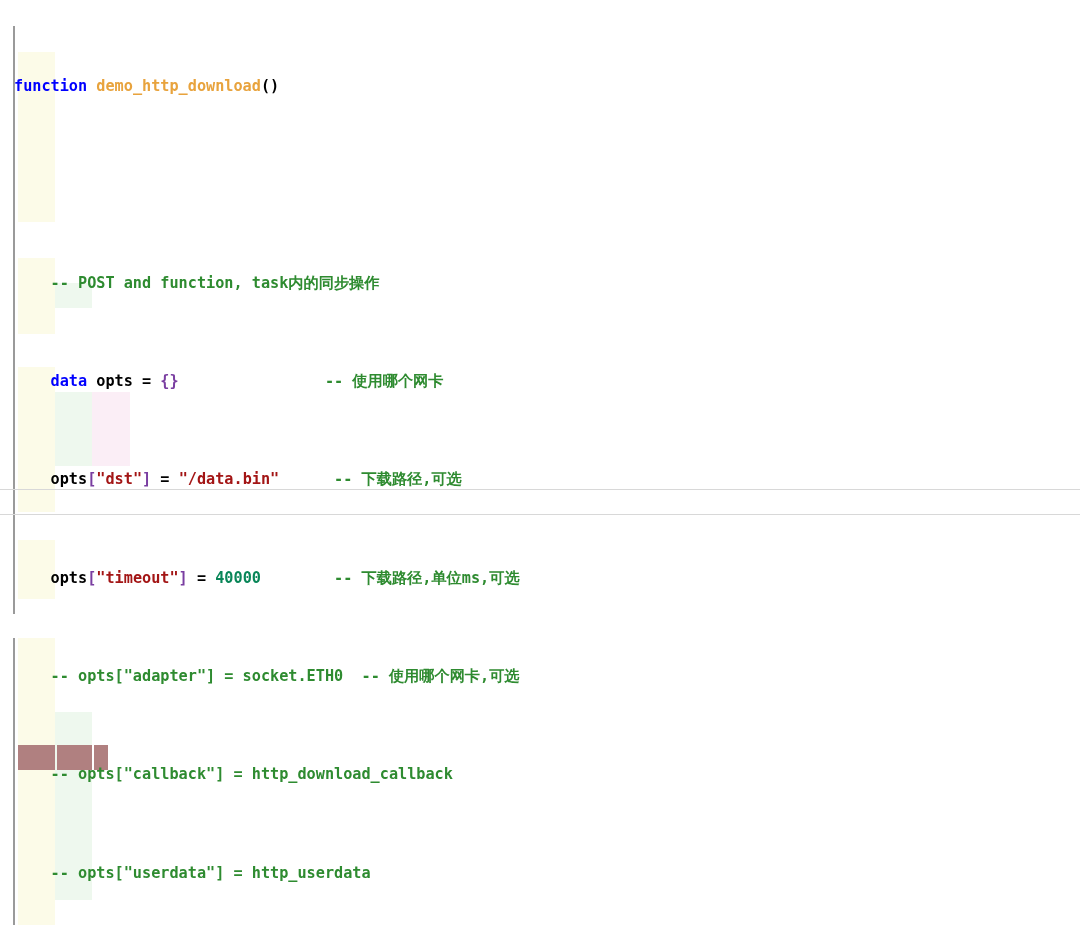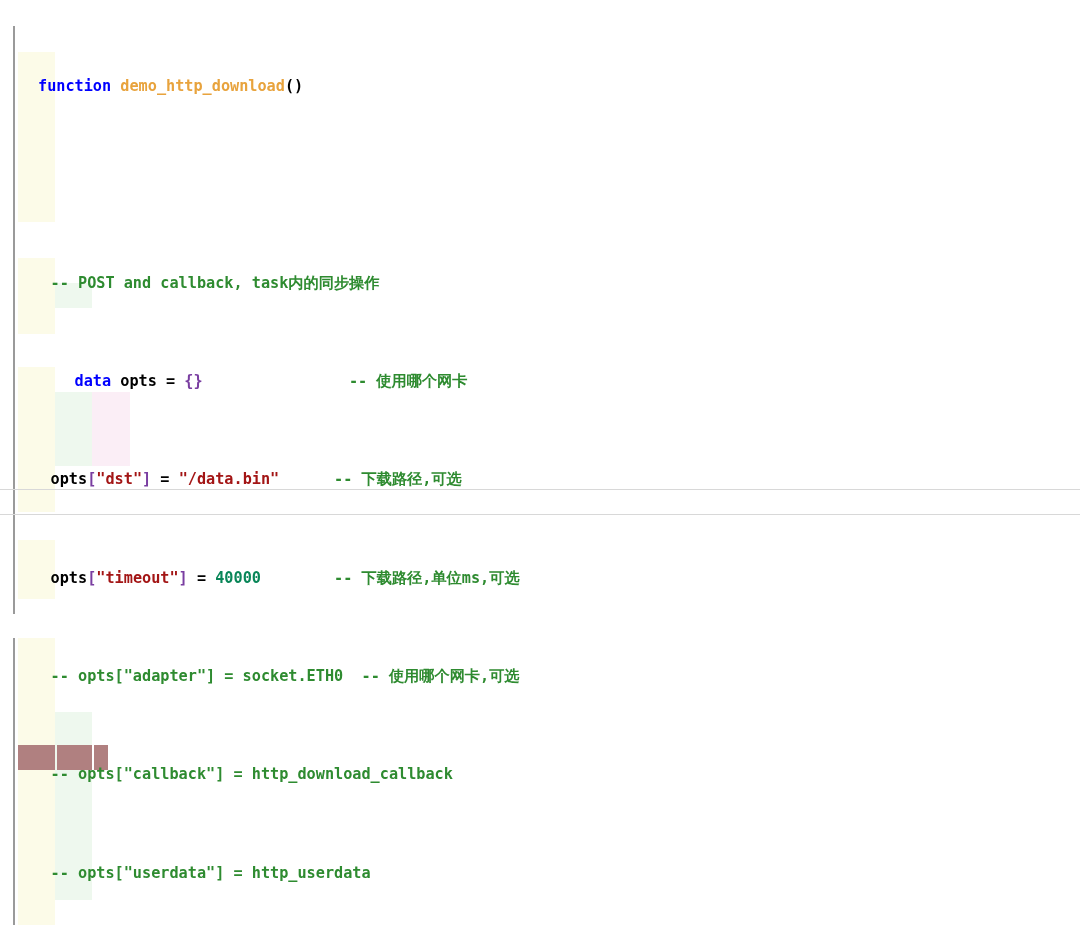--- a/index.html
+++ b/index.html
@@ -33,21 +33,21 @@
     white-space:pre;
   }
   .line{
     position:relative;
     height:24.6px;
     white-space:pre;
     padding-left:14px;
   }
 
   
-  .kw{color:#0000ff;padding-left:24px;}
+  .kw{color:#0000ff;}
   .fn{color:#e8a33d;text-align:center;}
   .cm{color:#2e8b30;}
   .st{color:#a31515;}
   .num{color:#098658;}
   .br{color:#7a3ea1;}
   .id{color:#000000;}
   .bd{font-weight:bold;}
 
   
   .curline{position:absolute;left:0;width:1080px;height:1px;background:#d8d8d8;z-index:4;}
@@ -83,21 +83,21 @@
 
   <div class="curline" style="top:489px;"></div>
   <div class="curline" style="top:514px;"></div>
 
   <div class="code">
 
     <div class="line"><span class="kw bd">function</span><span class="bd"> </span><span class="fn bd">demo_http_download</span><span class="id bd">()</span></div>
 
     <div class="line"></div>
 
-    <div class="line"><span class="bd">    </span><span class="cm bd">-- POST and callback, task内的同步操作</span></div>
+    <div class="line"><span class="bd">    </span><span class="cm bd">-- POST and function, task内的同步操作</span></div>
 
     <div class="line"><span class="bd">    </span><span class="kw bd">data</span><span class="bd"> </span><span class="id bd">opts</span><span class="id bd"> = </span><span class="br bd">{}</span><span class="bd">                </span><span class="cm bd">-- 使用哪个网卡</span></div>
 
     <div class="line"><span class="bd">    </span><span class="id bd">opts</span><span class="br bd">[</span><span class="st bd">"dst"</span><span class="br bd">]</span><span class="id bd"> = </span><span class="st bd">"/data.bin"</span><span class="bd">      </span><span class="cm bd">-- 下载路径,可选</span></div>
 
     <div class="line"><span class="bd">    </span><span class="id bd">opts</span><span class="br bd">[</span><span class="st bd">"timeout"</span><span class="br bd">]</span><span class="id bd"> = </span><span class="num bd">40000</span><span class="bd">        </span><span class="cm bd">-- 下载路径,单位ms,可选</span></div>
 
     <div class="line"><span class="bd">    </span><span class="cm bd">-- opts["adapter"] = socket.ETH0</span><span class="bd">  </span><span class="cm bd">-- 使用哪个网卡,可选</span></div>
 
     <div class="line"><span class="bd">    </span><span class="cm bd">-- opts["callback"] = http_download_callback</span></div>

